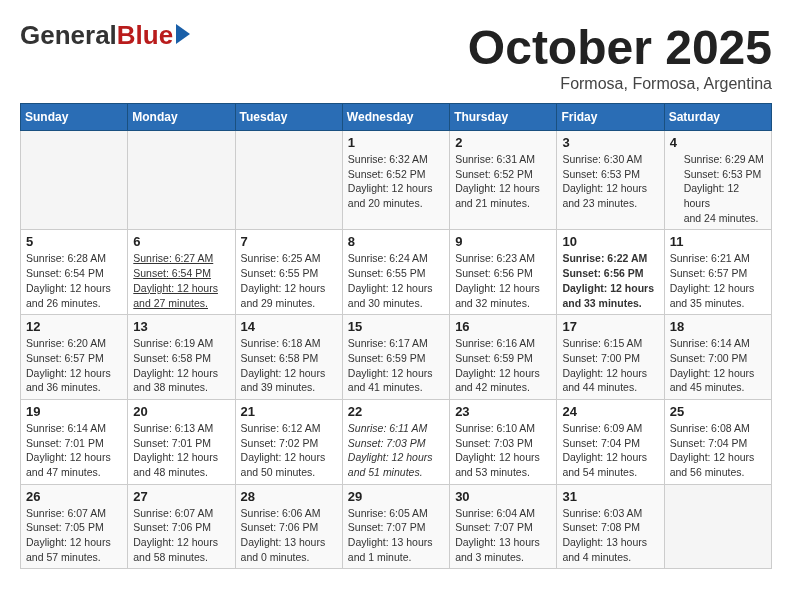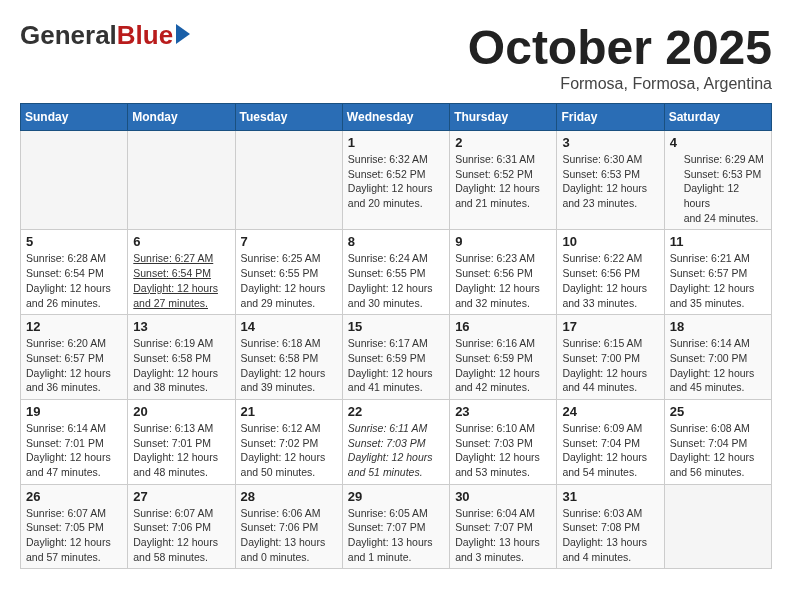--- a/index.html
+++ b/index.html
@@ -188,21 +188,21 @@
         </td>
         <td>
           <span class="day-num">9</span>
           <div class="day-info" style="white-space: pre-line;">Sunrise: 6:23 AM
 Sunset: 6:56 PM
 Daylight: 12 hours
 and 32 minutes.</div>
         </td>
         <td>
           <span class="day-num">10</span>
-          <div class="day-info" style="white-space: pre-line;">Sunrise: 6:22 AM
+          <div class="day-info" style="white-space: pre-line; font-weight: bold;">Sunrise: 6:22 AM
 Sunset: 6:56 PM
 Daylight: 12 hours
 and 33 minutes.</div>
         </td>
         <td>
           <span class="day-num">11</span>
           <div class="day-info" style="white-space: pre-line;">Sunrise: 6:21 AM
 Sunset: 6:57 PM
 Daylight: 12 hours
 and 35 minutes.</div>

